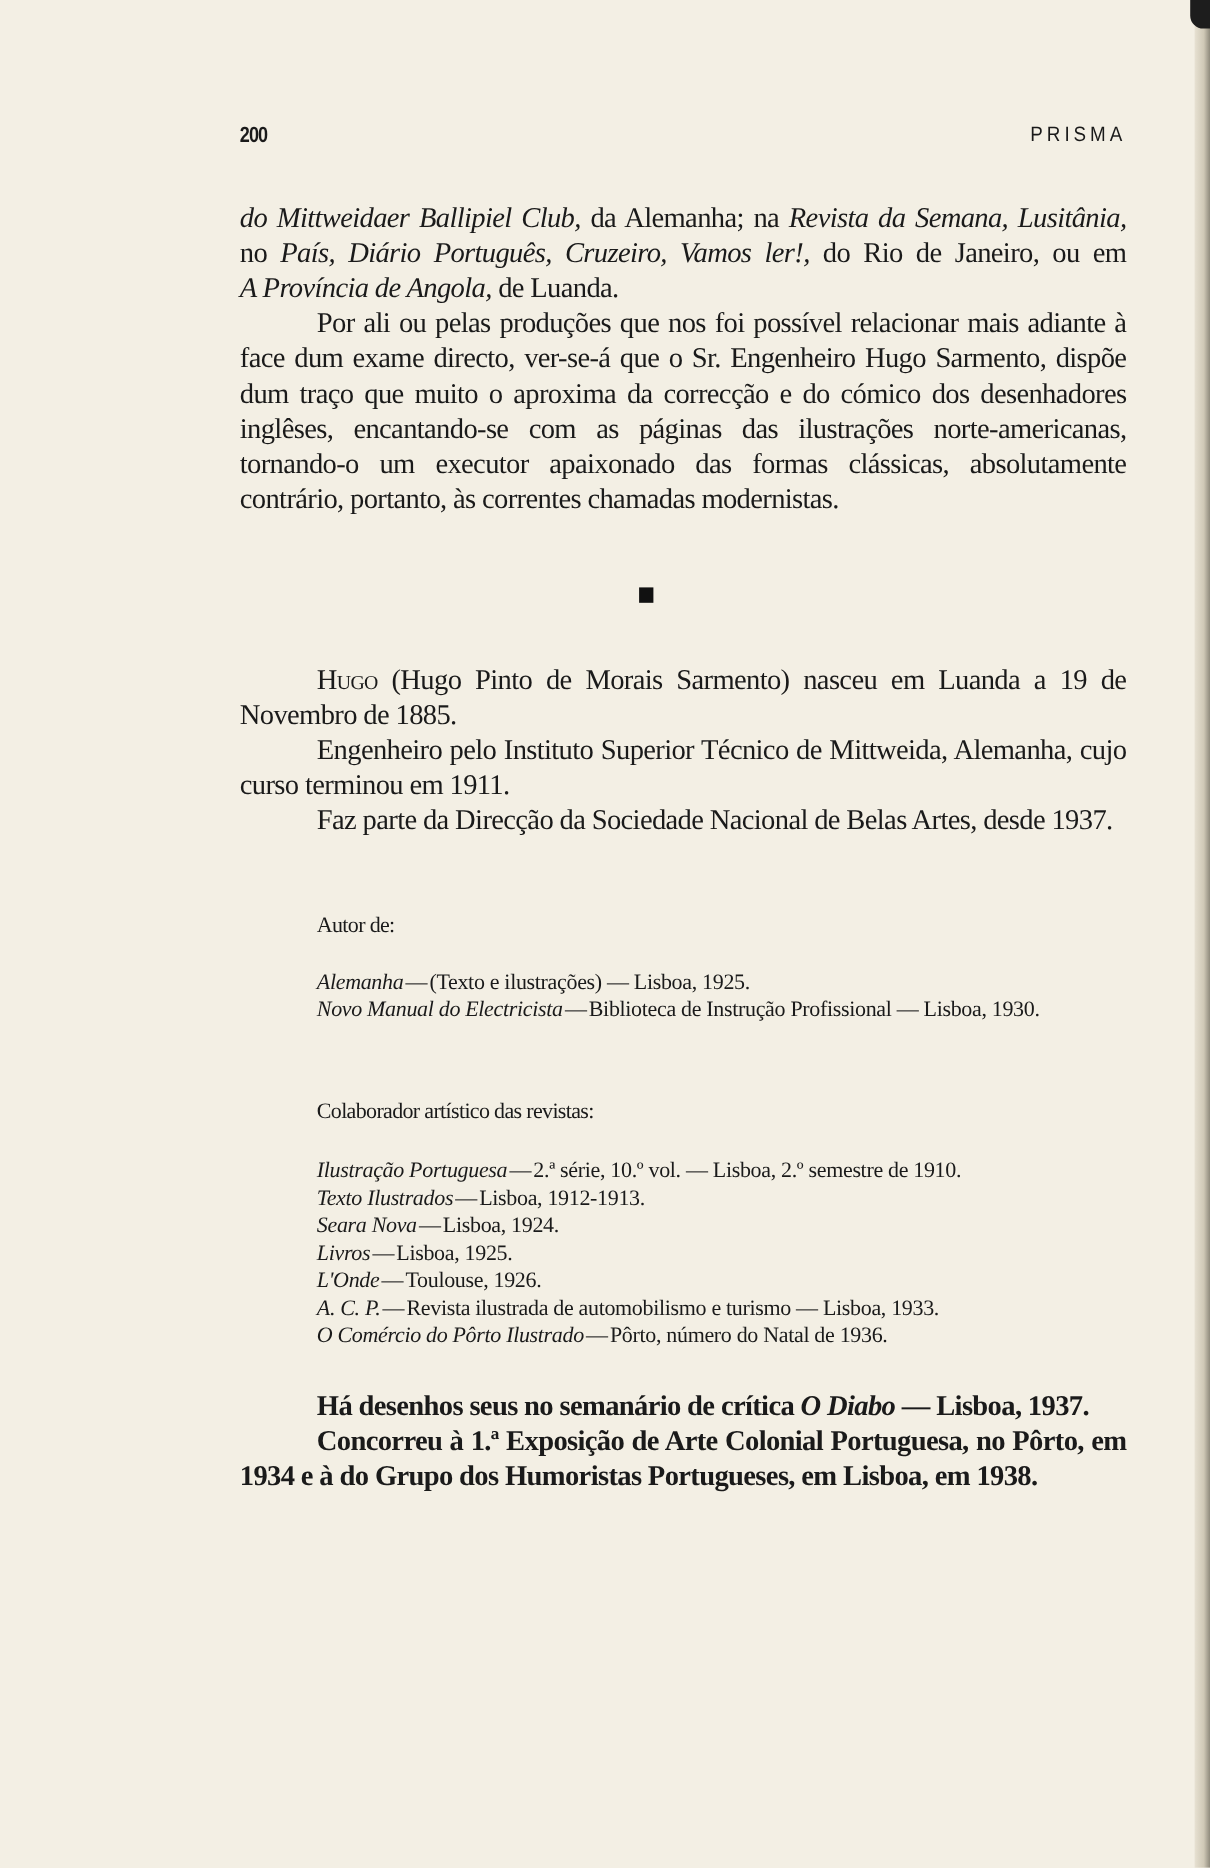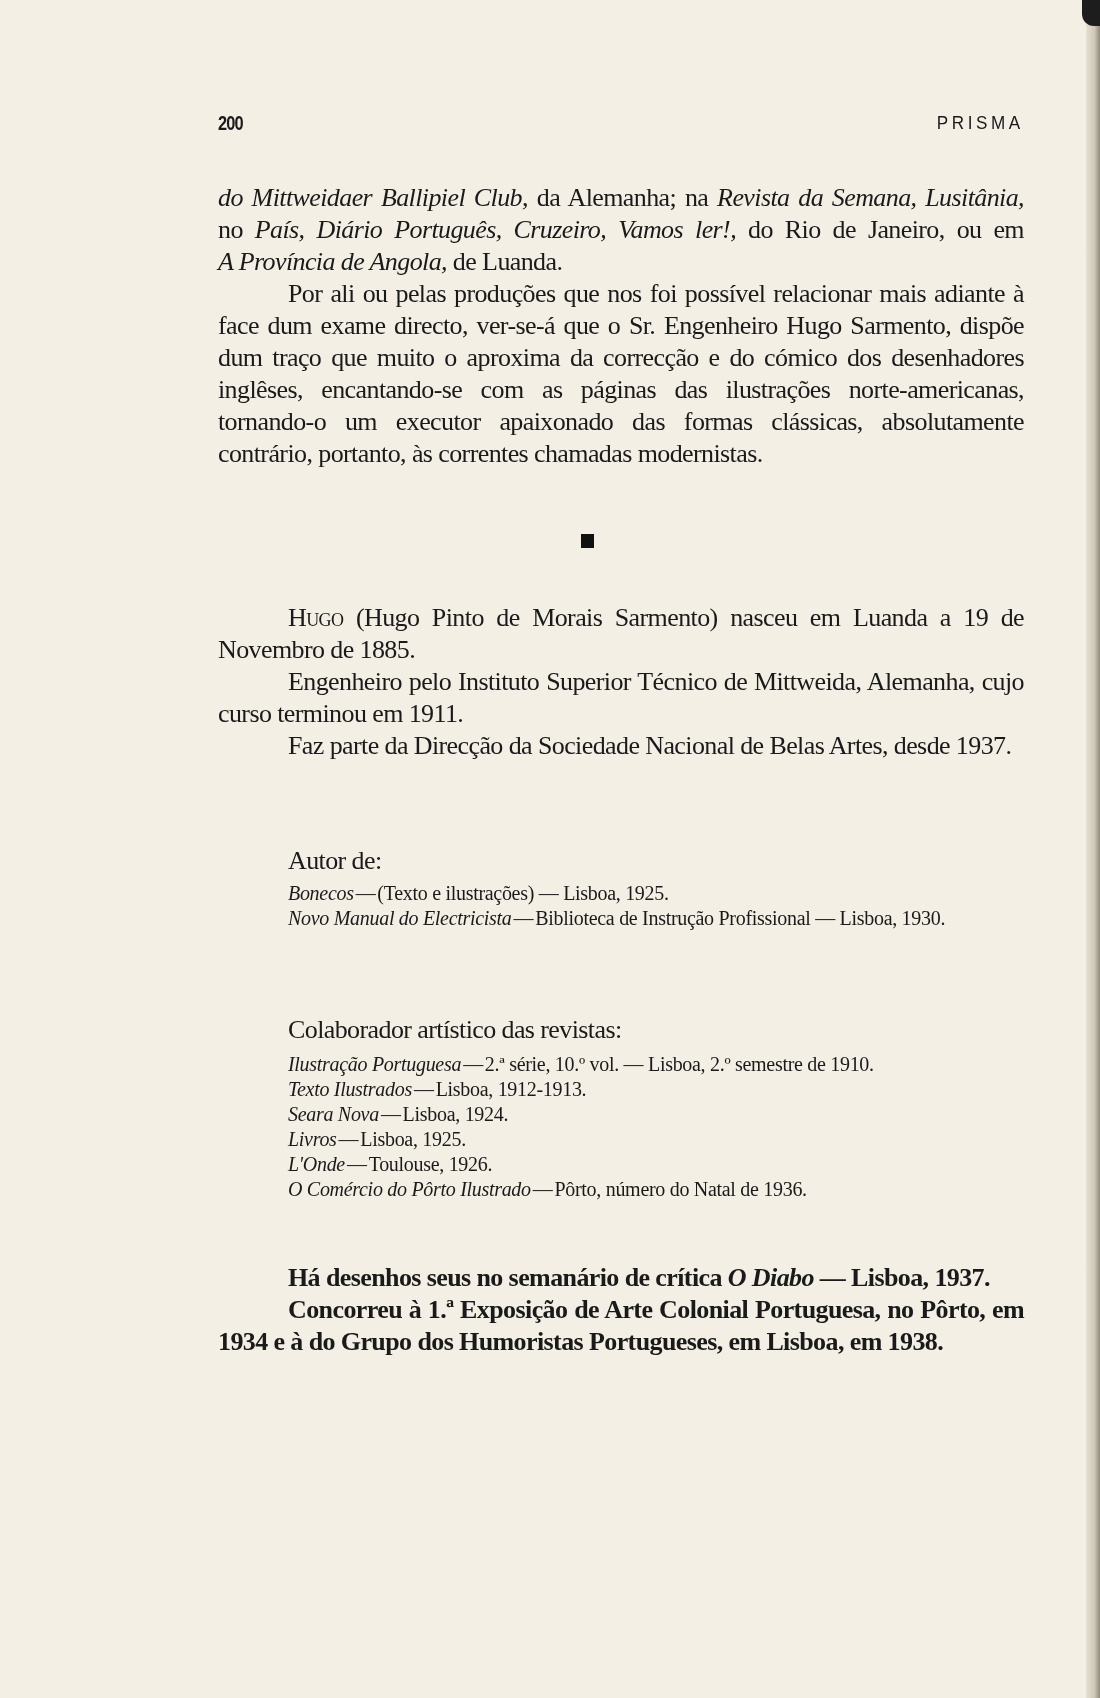--- a/index.html
+++ b/index.html
@@ -88,24 +88,23 @@
       position: absolute;
       left: 581px;
       top: 534px;
       width: 13px;
       height: 14px;
       background: #111;
     }
     .list-heading {
       position: absolute;
       left: 288px;
-      font-size: 26px;
+      font-size: 20px;
       line-height: 32px;
       letter-spacing: -0.6px;
-      margin-top: 20px;
     }
     .small-block {
       position: absolute;
       left: 218px;
       width: 806px;
       font-size: 20px;
       line-height: 25px;
       letter-spacing: -0.3px;
     }
     .small-block p {
@@ -144,31 +143,32 @@
 
 <section class="text-block" style="top:602px;">
   <p class="indent"><span class="smallcaps">Hugo</span><span> (Hugo Pinto de Morais Sarmento) nasceu em Luanda a 19 de Novembro de 1885.</span></p>
   <p class="indent">Engenheiro pelo Instituto Superior Técnico de Mittweida, Alemanha, cujo curso terminou em 1911.</p>
   <p class="indent">Faz parte da Direcção da Sociedade Nacional de Belas Artes, desde 1937.</p>
 </section>
 
 <div class="list-heading" style="top:825px;">Autor de:</div>
 
 <section class="small-block" style="top:881px;">
-  <p class="entry"><i>Bonecos</i><span class="dash">—</span><span>(Texto e ilustrações) — Lisboa, 1925.</span></p>
+  <p class="entry"><i>Alemanha</i><span class="dash">—</span><span>(Texto e ilustrações) — Lisboa, 1925.</span></p>
   <p class="hang"><i>Novo Manual do Electricista</i><span class="dash">—</span><span>Biblioteca de Instrução Profissional — Lisboa, 1930.</span></p>
 </section>
 
 <div class="list-heading" style="top:994px;">Colaborador artístico das revistas:</div>
 
 <section class="small-block" style="top:1052px;">
   <p class="entry"><i>Ilustração Portuguesa</i><span class="dash">—</span><span>2.ª série, 10.º vol. — Lisboa, 2.º semestre de 1910.</span></p>
   <p class="entry"><i>Texto Ilustrados</i><span class="dash">—</span><span>Lisboa, 1912-1913.</span></p>
   <p class="entry"><i>Seara Nova</i><span class="dash">—</span><span>Lisboa, 1924.</span></p>
   <p class="entry"><i>Livros</i><span class="dash">—</span><span>Lisboa, 1925.</span></p>
   <p class="entry"><i>L'Onde</i><span class="dash">—</span><span>Toulouse, 1926.</span></p>
+  <p class="entry"><i>A. C. P.</i><span class="dash">—</span><span>Revista ilustrada de automobilismo e turismo — Lisboa, 1933.</span></p>
   <p class="entry"><i>O Comércio do Pôrto Ilustrado</i><span class="dash">—</span><span>Pôrto, número do Natal de 1936.</span></p>
 </section>
 
 <section class="text-block" style="top:1262px;font-weight:bold;">
   <p class="indent"><span>Há desenhos seus no semanário de crítica </span><i>O Diabo</i><span> — Lisboa, 1937.</span></p>
   <p class="indent">Concorreu à 1.ª Exposição de Arte Colonial Portuguesa, no Pôrto, em 1934 e à do Grupo dos Humoristas Portugueses, em Lisboa, em 1938.</p>
 </section>
 
 </body></html>

